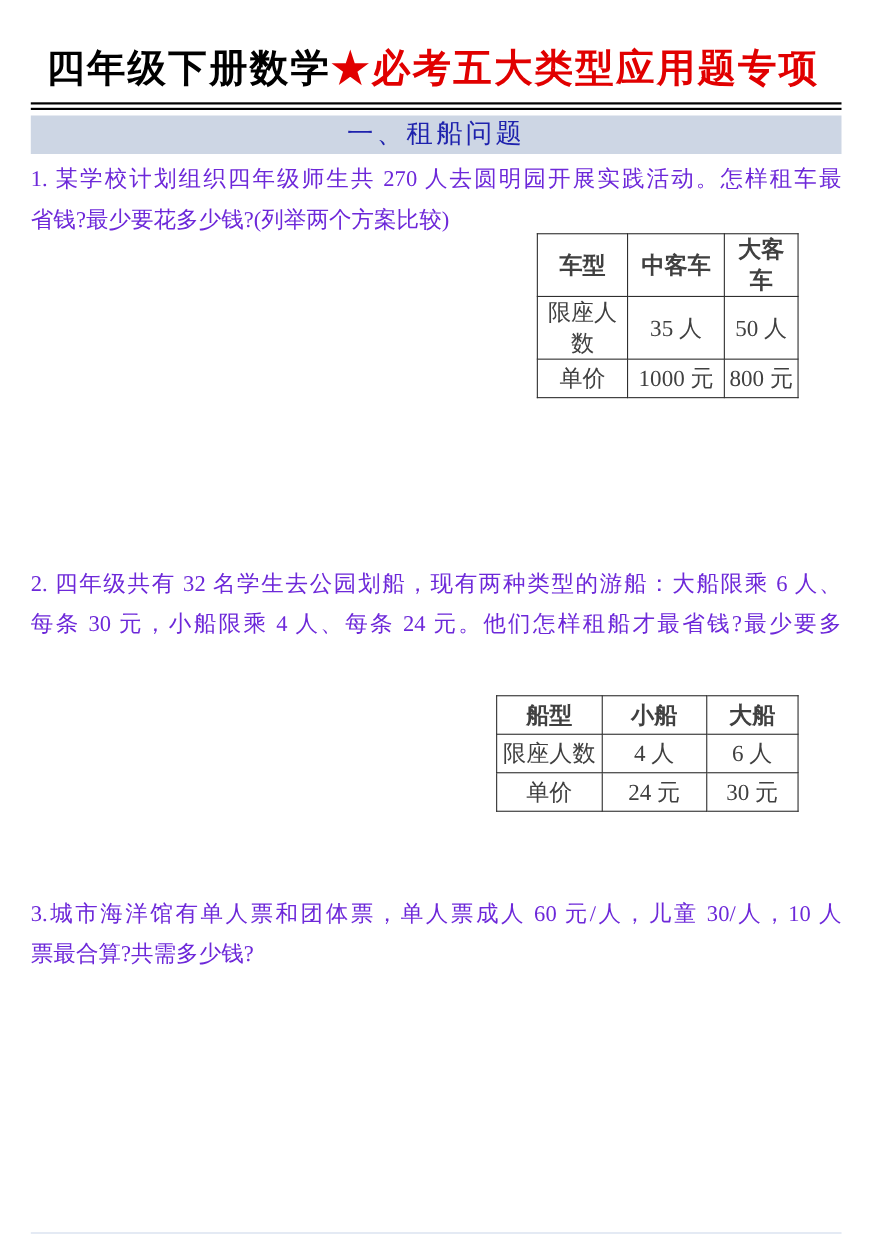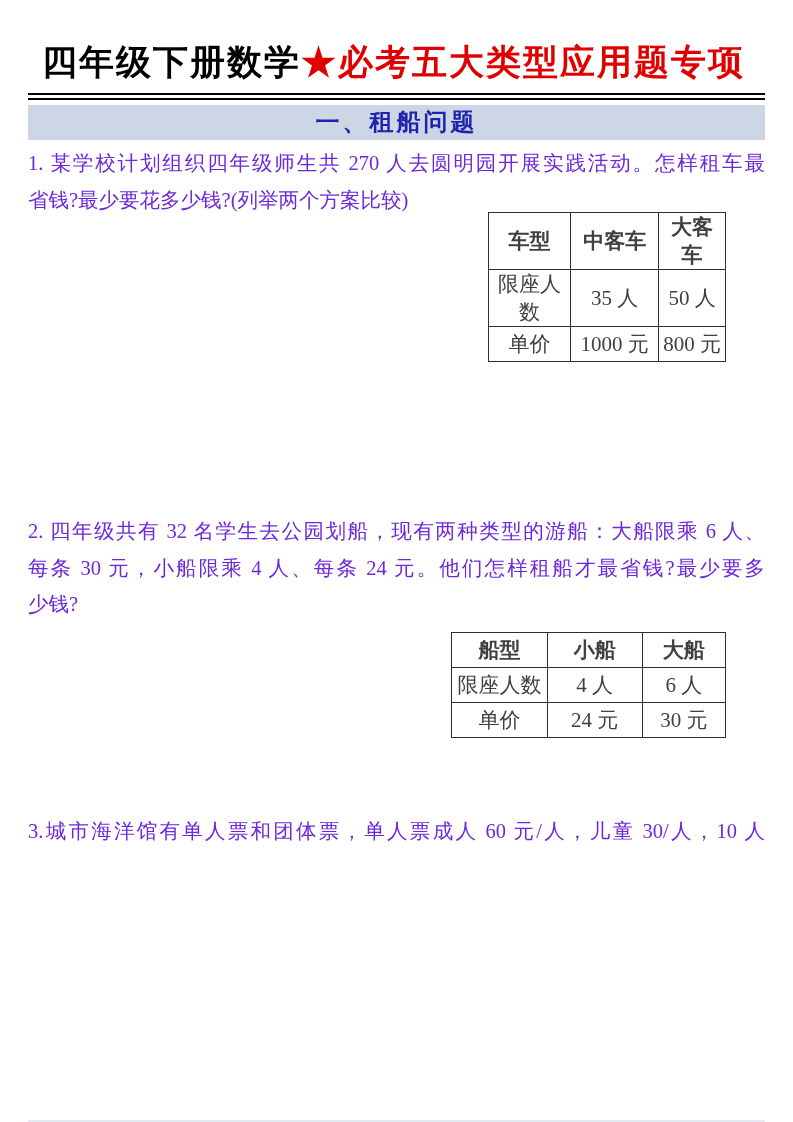--- a/index.html
+++ b/index.html
@@ -12,21 +12,21 @@
   .title-block { position: absolute; left: 28px; top: 34px; width: 737px;
                  padding: 0 0 5px 14px; border-bottom: 7px double #000; }
   .title-line { font-size: 35px; font-weight: bold; letter-spacing: 2px;
                 line-height: 50px; white-space: nowrap; }
   .title-red { color: #e10000; }
   .title-black { color: #000; }
 
   
   .banner { position: absolute; left: 28px; top: 101px; width: 737px; height: 35px;
             background: #cdd6e4; text-align: center; }
-  .banner span { font-size: 24px; font-weight: bold; color: #1e22ad;
+  .banner span { font-size: 24px; font-weight: normal; color: #1e22ad;
                  line-height: 35px; letter-spacing: 3px; text-align: right; }
 
   
   .problem { position: absolute; left: 28px; width: 737px; font-size: 20.5px;
              line-height: 36.5px; color: #6d28d9; }
   .problem .ln { width: 737px; white-space: nowrap; }
   .problem .ln.j { white-space: normal; text-align: justify; text-align-last: justify; }
   #p1 { top: 141px; }
   #p2 { top: 509px; }
   #p3 { top: 809px; }
@@ -91,21 +91,20 @@
       <td>单价</td>
       <td>1000 元</td>
       <td>800 元</td>
     </tr>
   </tbody>
     </table>
 
   <div class="problem" id="p2">
     <div class="ln j">2. 四年级共有 32 名学生去公园划船，现有两种类型的游船：大船限乘 6 人、</div>
     <div class="ln j">每条 30 元，小船限乘 4 人、每条 24 元。他们怎样租船才最省钱?最少要多</div>
-    <div class="ln">少钱?</div>
   </div>
 
   <table class="fare" id="table2">
     <colgroup>
         <col>
         <col>
         <col>
       </colgroup>
     <tbody>
         <tr>
@@ -121,17 +120,18 @@
     <tr>
       <td>单价</td>
       <td>24 元</td>
       <td>30 元</td>
     </tr>
   </tbody>
     </table>
 
   <div class="problem" id="p3">
     <div class="ln j">3.城市海洋馆有单人票和团体票，单人票成人 60 元/人，儿童 30/人，10 人</div>
+    <div class="ln">票最合算?共需多少钱?</div>
   </div>
 
   <div class="bottom-strip"></div>
 
 </div>
 
 </body></html>

